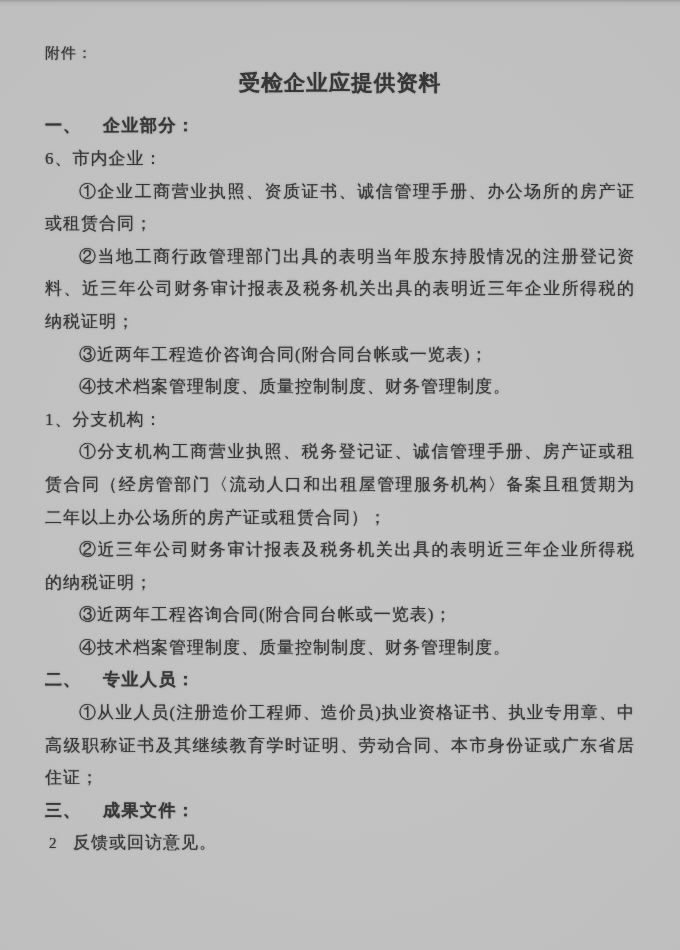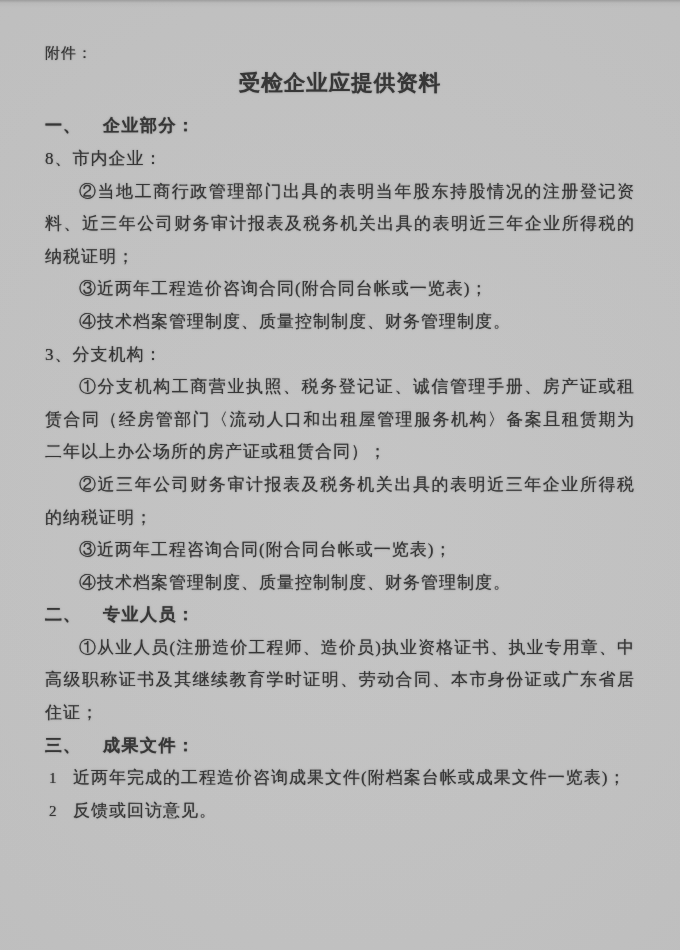--- a/index.html
+++ b/index.html
@@ -61,32 +61,32 @@
 <div class="page scan-text">
 
   <p class="attachment">附件：</p>
 
   <h1 class="doc-title">受检企业应提供资料</h1>
 
   <div class="body">
 
     <p class="sec-head"><span class="sec-num">一、</span><span class="sec-title">企业部分：</span></p>
 
-    <p class="group-label">8、市内企业：</p>
+    <p class="group-label">6、市内企业：</p>
+    <p class="item">①企业工商营业执照、资质证书、诚信管理手册、办公场所的房产证或租赁合同；</p>
     <p class="item">②当地工商行政管理部门出具的表明当年股东持股情况的注册登记资料、近三年公司财务审计报表及税务机关出具的表明近三年企业所得税的纳税证明；</p>
     <p class="item">③近两年工程造价咨询合同(附合同台帐或一览表)；</p>
     <p class="item">④技术档案管理制度、质量控制制度、财务管理制度。</p>
 
-    <p class="group-label">3、分支机构：</p>
+    <p class="group-label">1、分支机构：</p>
     <p class="item">①分支机构工商营业执照、税务登记证、诚信管理手册、房产证或租赁合同（经房管部门〈流动人口和出租屋管理服务机构〉备案且租赁期为二年以上办公场所的房产证或租赁合同）；</p>
     <p class="item">②近三年公司财务审计报表及税务机关出具的表明近三年企业所得税的纳税证明；</p>
     <p class="item">③近两年工程咨询合同(附合同台帐或一览表)；</p>
     <p class="item">④技术档案管理制度、质量控制制度、财务管理制度。</p>
 
     <p class="sec-head"><span class="sec-num">二、</span><span class="sec-title">专业人员：</span></p>
     <p class="item">①从业人员(注册造价工程师、造价员)执业资格证书、执业专用章、中高级职称证书及其继续教育学时证明、劳动合同、本市身份证或广东省居住证；</p>
 
     <p class="sec-head"><span class="sec-num">三、</span><span class="sec-title">成果文件：</span></p>
-    <p class="num-item"><span class="num">1</span><span>近两年完成的工程造价咨询成果文件(附档案台帐或成果文件一览表)；</span></p>
     <p class="num-item"><span class="num">2</span><span>反馈或回访意见。</span></p>
 
   </div>
 </div>
 
 </body></html>

